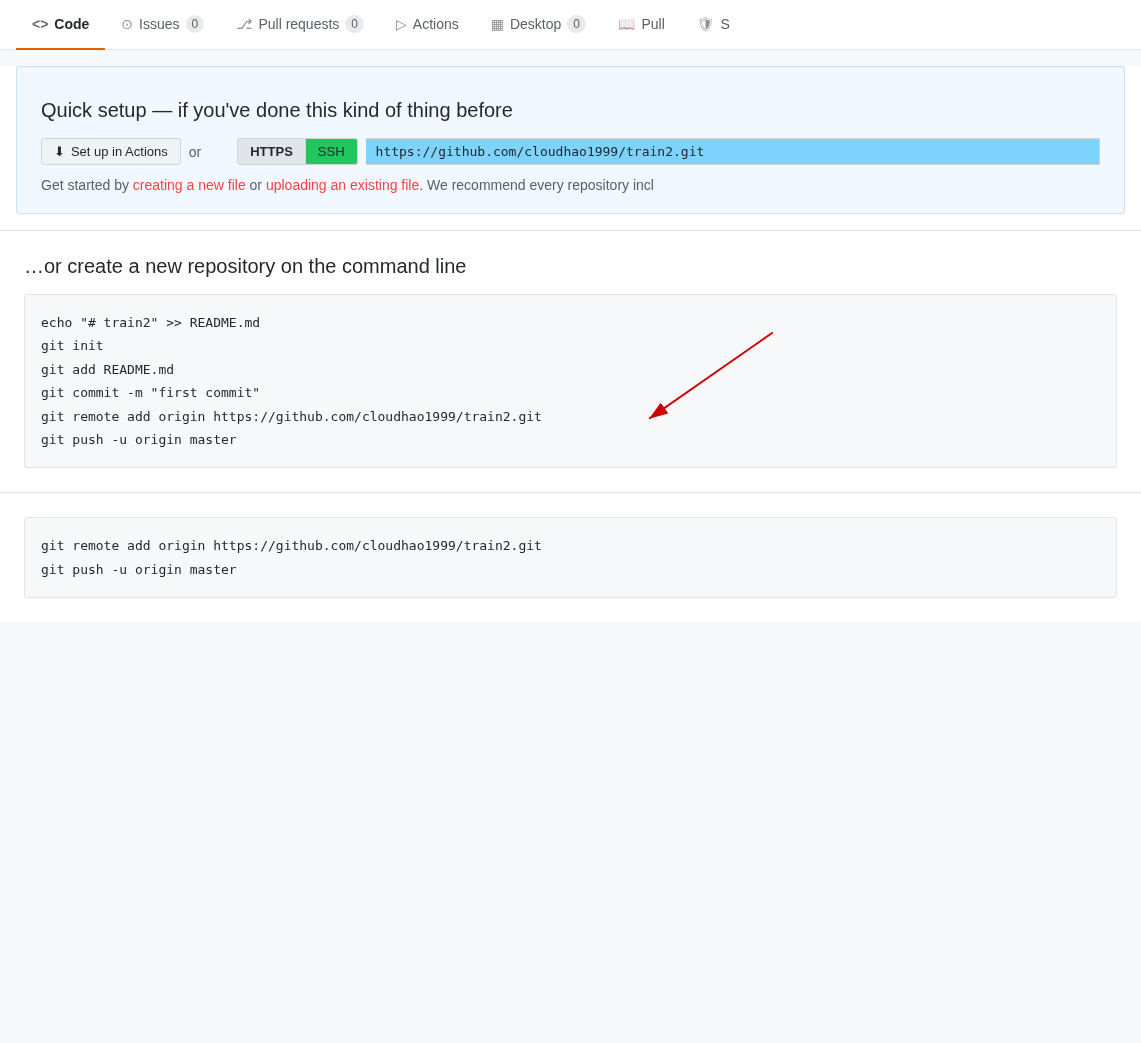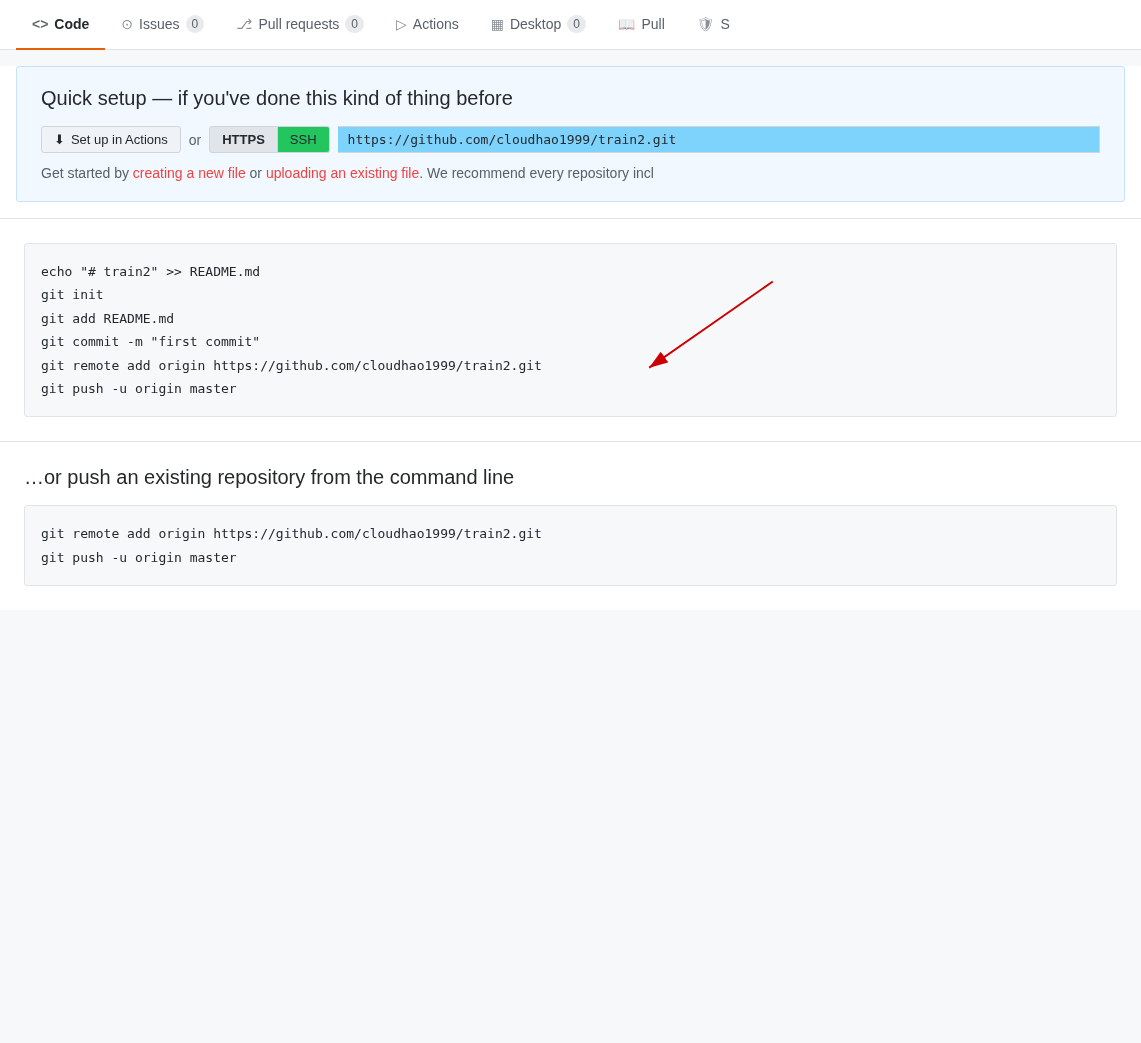--- a/index.html
+++ b/index.html
@@ -61,20 +61,21 @@
       border: 1px solid #c8e1ff;
       border-radius: 3px;
       padding: 20px 24px;
       margin: 16px;
     }
     .quick-setup h2 {
       font-size: 20px;
       font-weight: 400;
       margin-bottom: 16px;
       color: #24292e;
+      margin-top: 12px;
     }
     .url-row {
       display: flex;
       align-items: center;
       gap: 8px;
       margin-bottom: 12px;
     }
     .btn-desktop {
       display: flex;
       align-items: center;
@@ -102,20 +103,21 @@
       background: #22c55e;
       color: #24292e;
     }
     .protocol-btn.active {
       background: #e1e4e8;
       font-weight: 600;
       z-index: 1;
     }
     .protocol-btn:first-child {
       border-radius: 3px 0 0 3px;
+      margin-left: 28px;
     }
     .protocol-btn:last-child {
       border-radius: 0 3px 3px 0;
       border-left: none;
     }
     .url-display {
       font-size: 13px;
       color: #24292e;
       padding: 5px 10px;
       background: #7dd3fc;
@@ -224,40 +226,40 @@
         <button class="protocol-btn">SSH</button>
       </div>
       <span class="url-display">https://github.com/cloudhao1999/train2.git</span>
     </div>
     <p class="quick-setup-desc">
       Get started by <a href="#">creating a new file</a> or <a href="#">uploading an existing file</a>. We recommend every repository incl
     </p>
   </div>
 
   <div class="section">
+    <h3>…or create a new repository on the command line</h3>
     <div class="code-block">
       <pre>echo "# train2" &gt;&gt; README.md
 git init
 git add README.md
 git commit -m "first commit"
 git remote add origin https://github.com/cloudhao1999/train2.git
 git push -u origin master</pre>
 
       <svg class="arrow-annotation" viewBox="0 0 700 230">
         <defs>
           <marker id="arrowhead" markerWidth="10" markerHeight="7" refX="10" refY="3.5" orient="auto">
             <polygon points="0 0, 10 3.5, 0 7" fill="#cc0000"></polygon>
           </marker>
         </defs>
         <line x1="620" y1="50" x2="455" y2="165" stroke="#cc0000" stroke-width="2.5" marker-end="url(#arrowhead)"></line>
       </svg>
     </div>
   </div>
 
   <div class="section">
-    <h3>…or push an existing repository from the command line</h3>
     <div class="code-block">
       <pre>git remote add origin https://github.com/cloudhao1999/train2.git
 git push -u origin master</pre>
     </div>
   </div>
 
 </div>
 
 </body></html>

